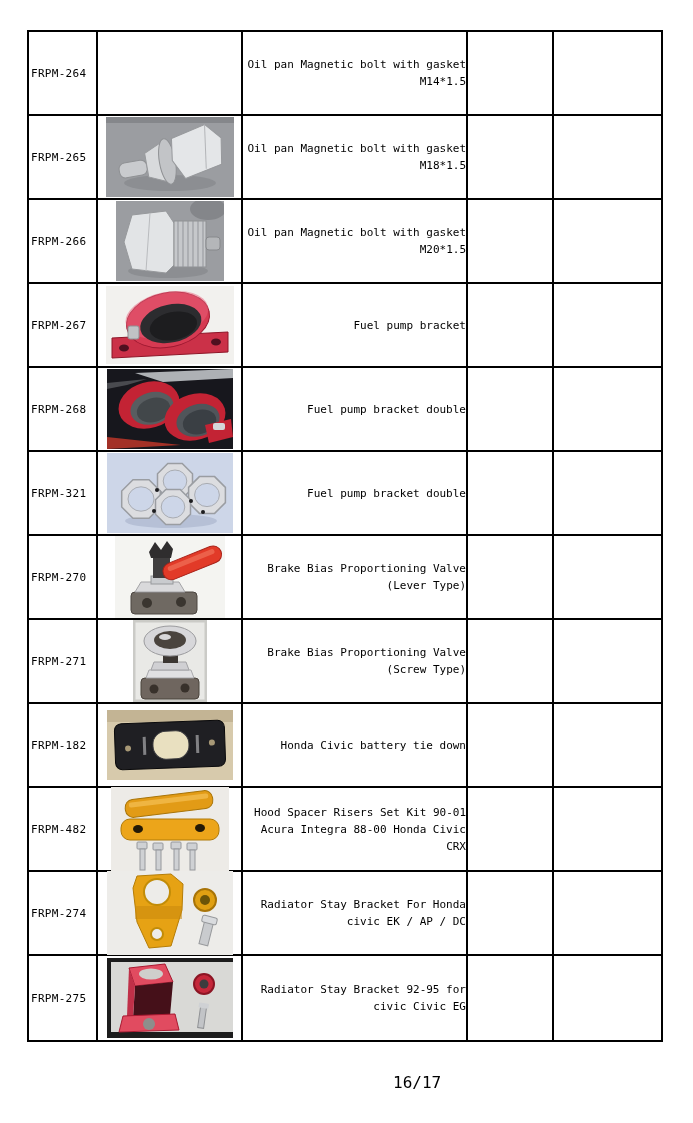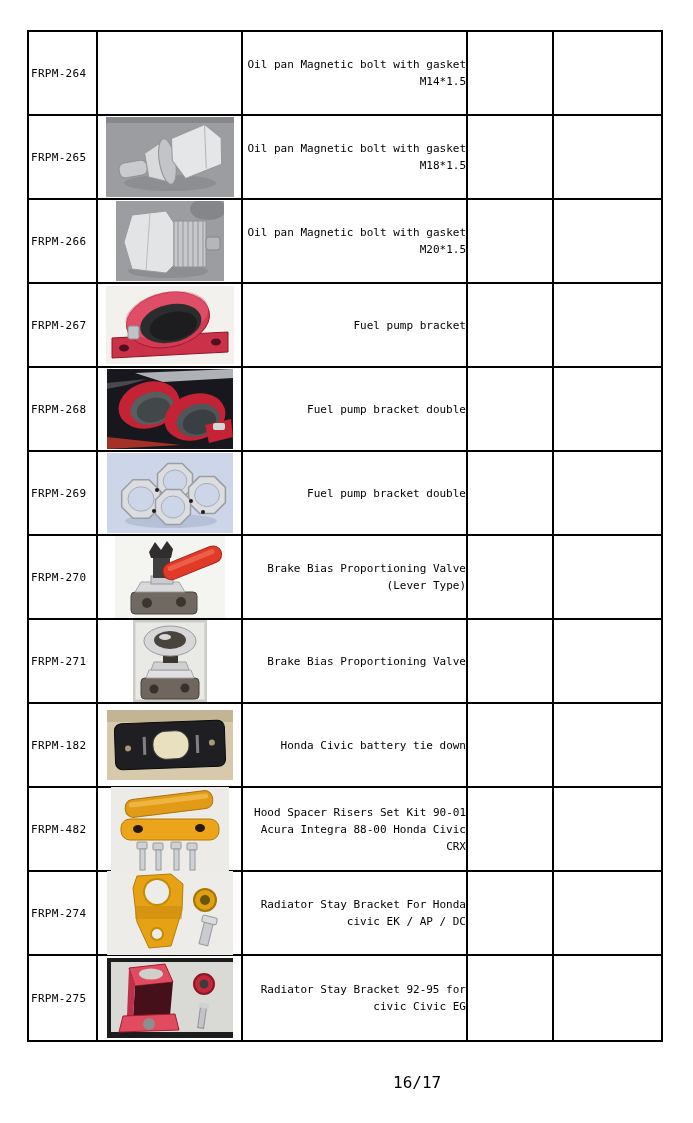--- a/index.html
+++ b/index.html
@@ -178,21 +178,21 @@
       </div>
       <div class="cell c3 desc">
         <div class="dline">Fuel pump bracket double</div>
       </div>
       <div class="cell c4"></div>
       <div class="cell c5"></div>
     </div>
 
     <div class="row">
       <div class="cell c1 part">
-          <span>FRPM-269</span>
+          <span>FRPM-321</span>
         </div>
       <div class="cell c2 imgc">
         <div class="ph">
           <svg width="126" height="80" viewBox="0 0 126 80">
             <rect width="126" height="80" fill="#cdd6e8"></rect>
             <ellipse cx="64" cy="68" rx="46" ry="7" fill="#b6c0d6"></ellipse>
             <g>
               <polygon points="85.5,20.8 85.5,35.2 75.2,45.5 60.8,45.5 50.5,35.2 50.5,20.8 60.8,10.5 75.2,10.5" fill="#dcdde0" stroke="#9a9da2" stroke-width="1.5"></polygon>
               <ellipse cx="68" cy="28" rx="11.8" ry="11" fill="#cdd6e8" stroke="#a9acb2"></ellipse>
             </g>
@@ -268,20 +268,21 @@
             <polygon points="21,42 53,42 56,50 18,50" fill="#d0d0d3" stroke="#a2a2a5"></polygon>
             <rect x="30" y="33" width="15" height="10" fill="#3b3632"></rect>
             <ellipse cx="37" cy="21" rx="26" ry="15" fill="#d7d7da" stroke="#9b9b9e"></ellipse>
             <ellipse cx="37" cy="20" rx="16" ry="9" fill="#4a443e"></ellipse>
             <ellipse cx="32" cy="17" rx="6" ry="3" fill="#e8e8ea" opacity="0.9"></ellipse>
           </svg>
         </div>
       </div>
       <div class="cell c3 desc">
         <div class="dline">Brake Bias Proportioning Valve</div>
+        <div class="dline"> (Screw Type)</div>
       </div>
       <div class="cell c4"></div>
       <div class="cell c5"></div>
     </div>
 
     <div class="row">
       <div class="cell c1 part">
           <span>FRPM-182</span>
         </div>
       <div class="cell c2 imgc">

